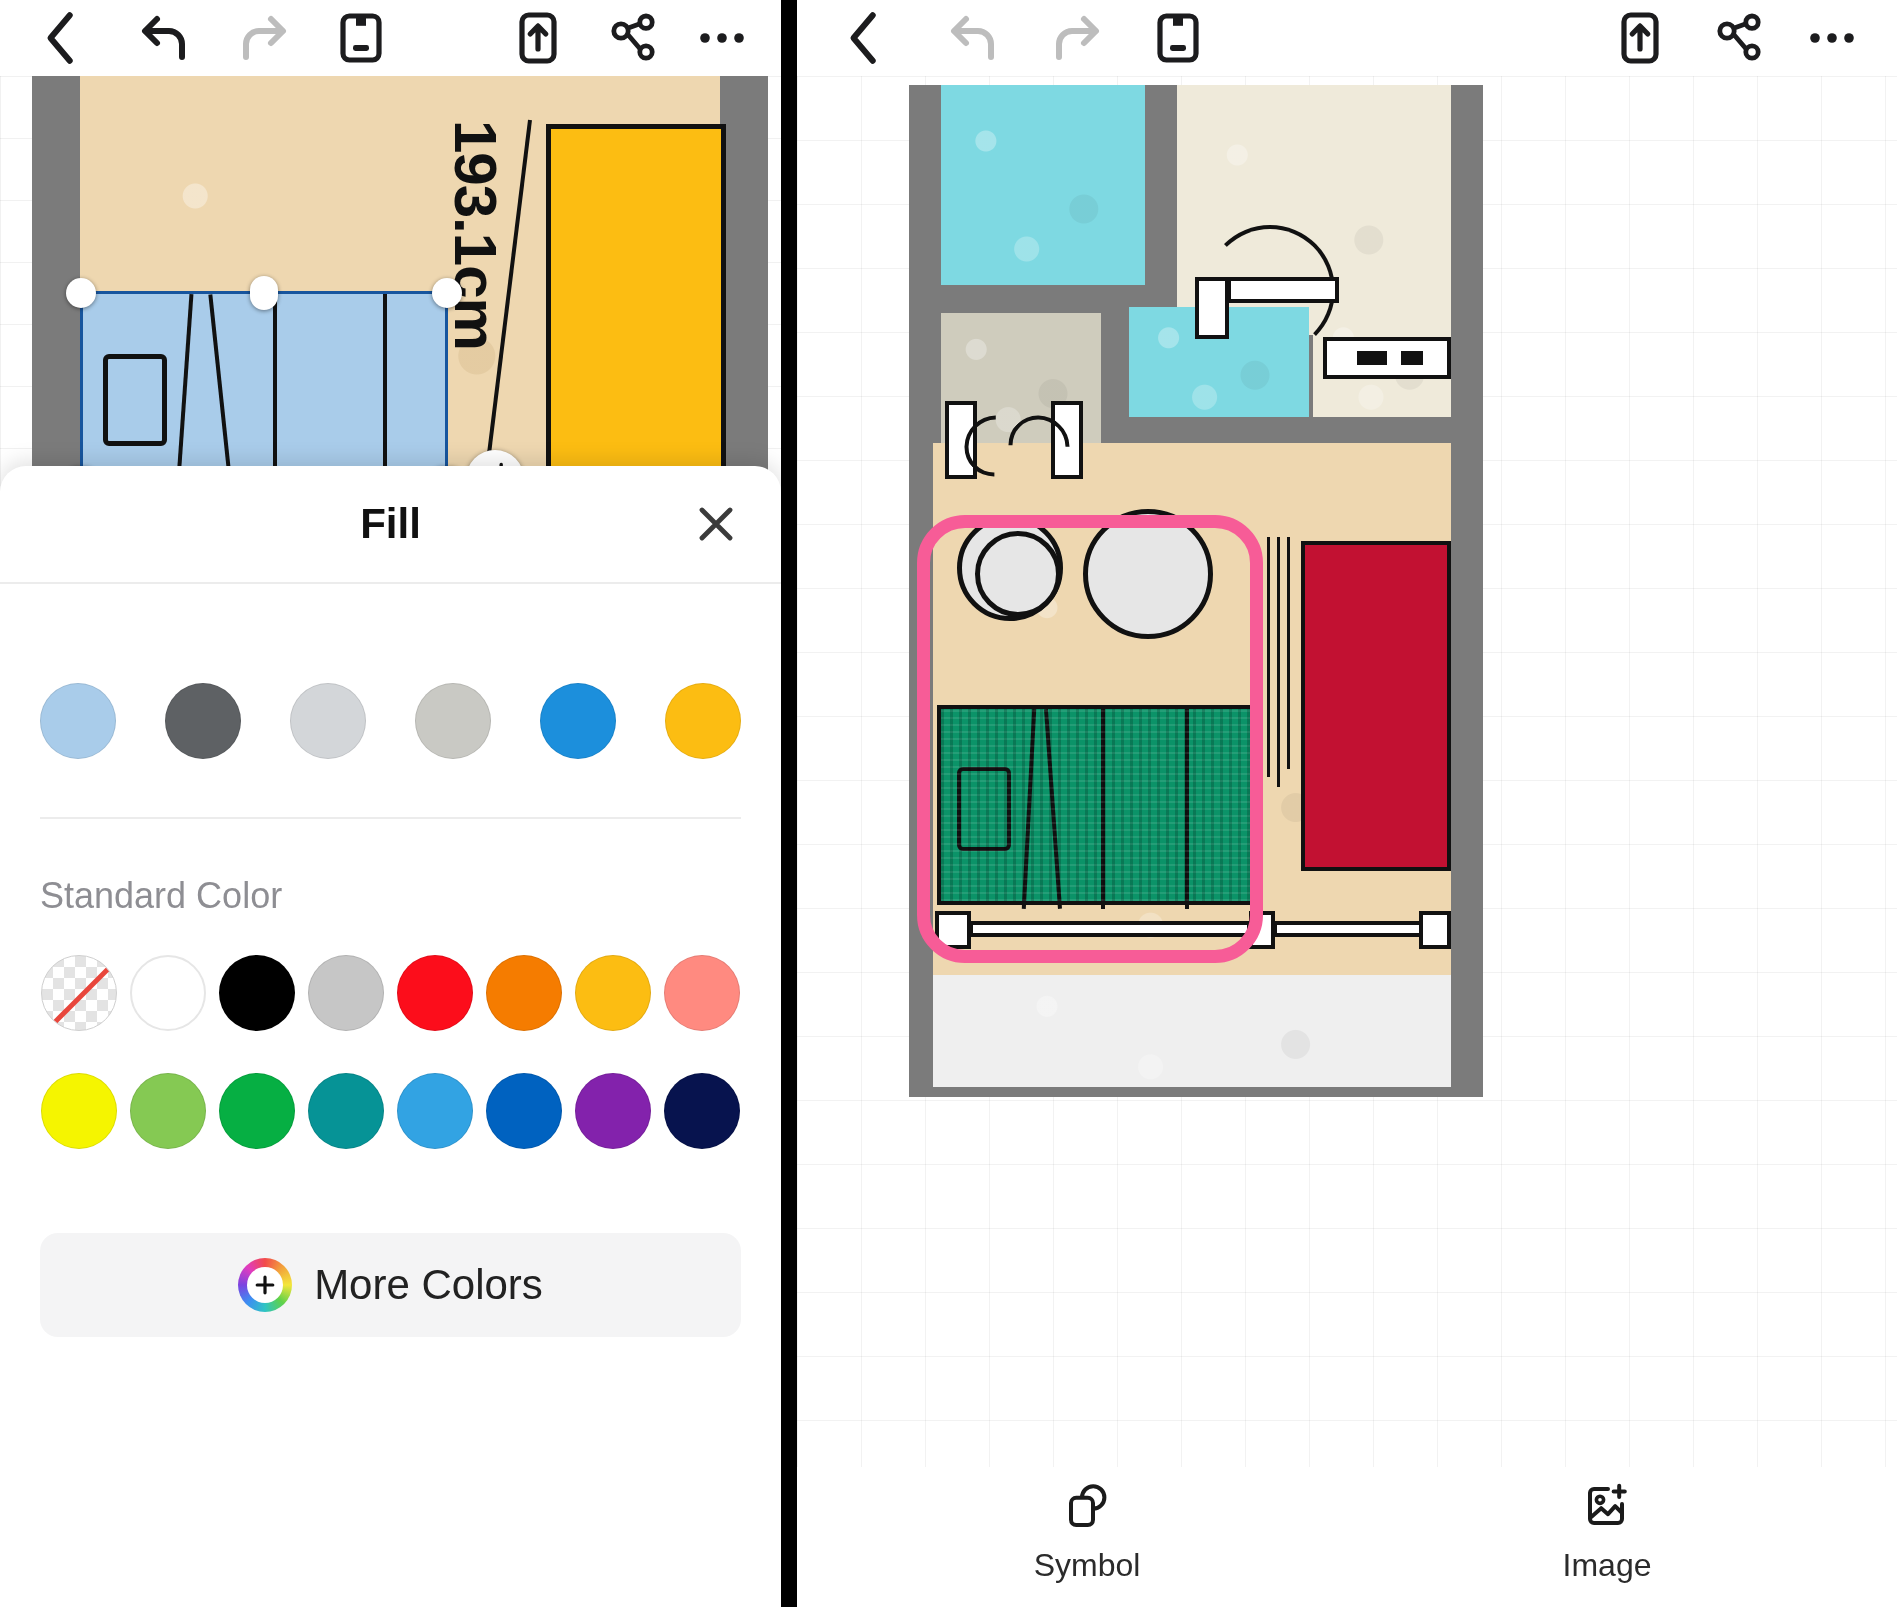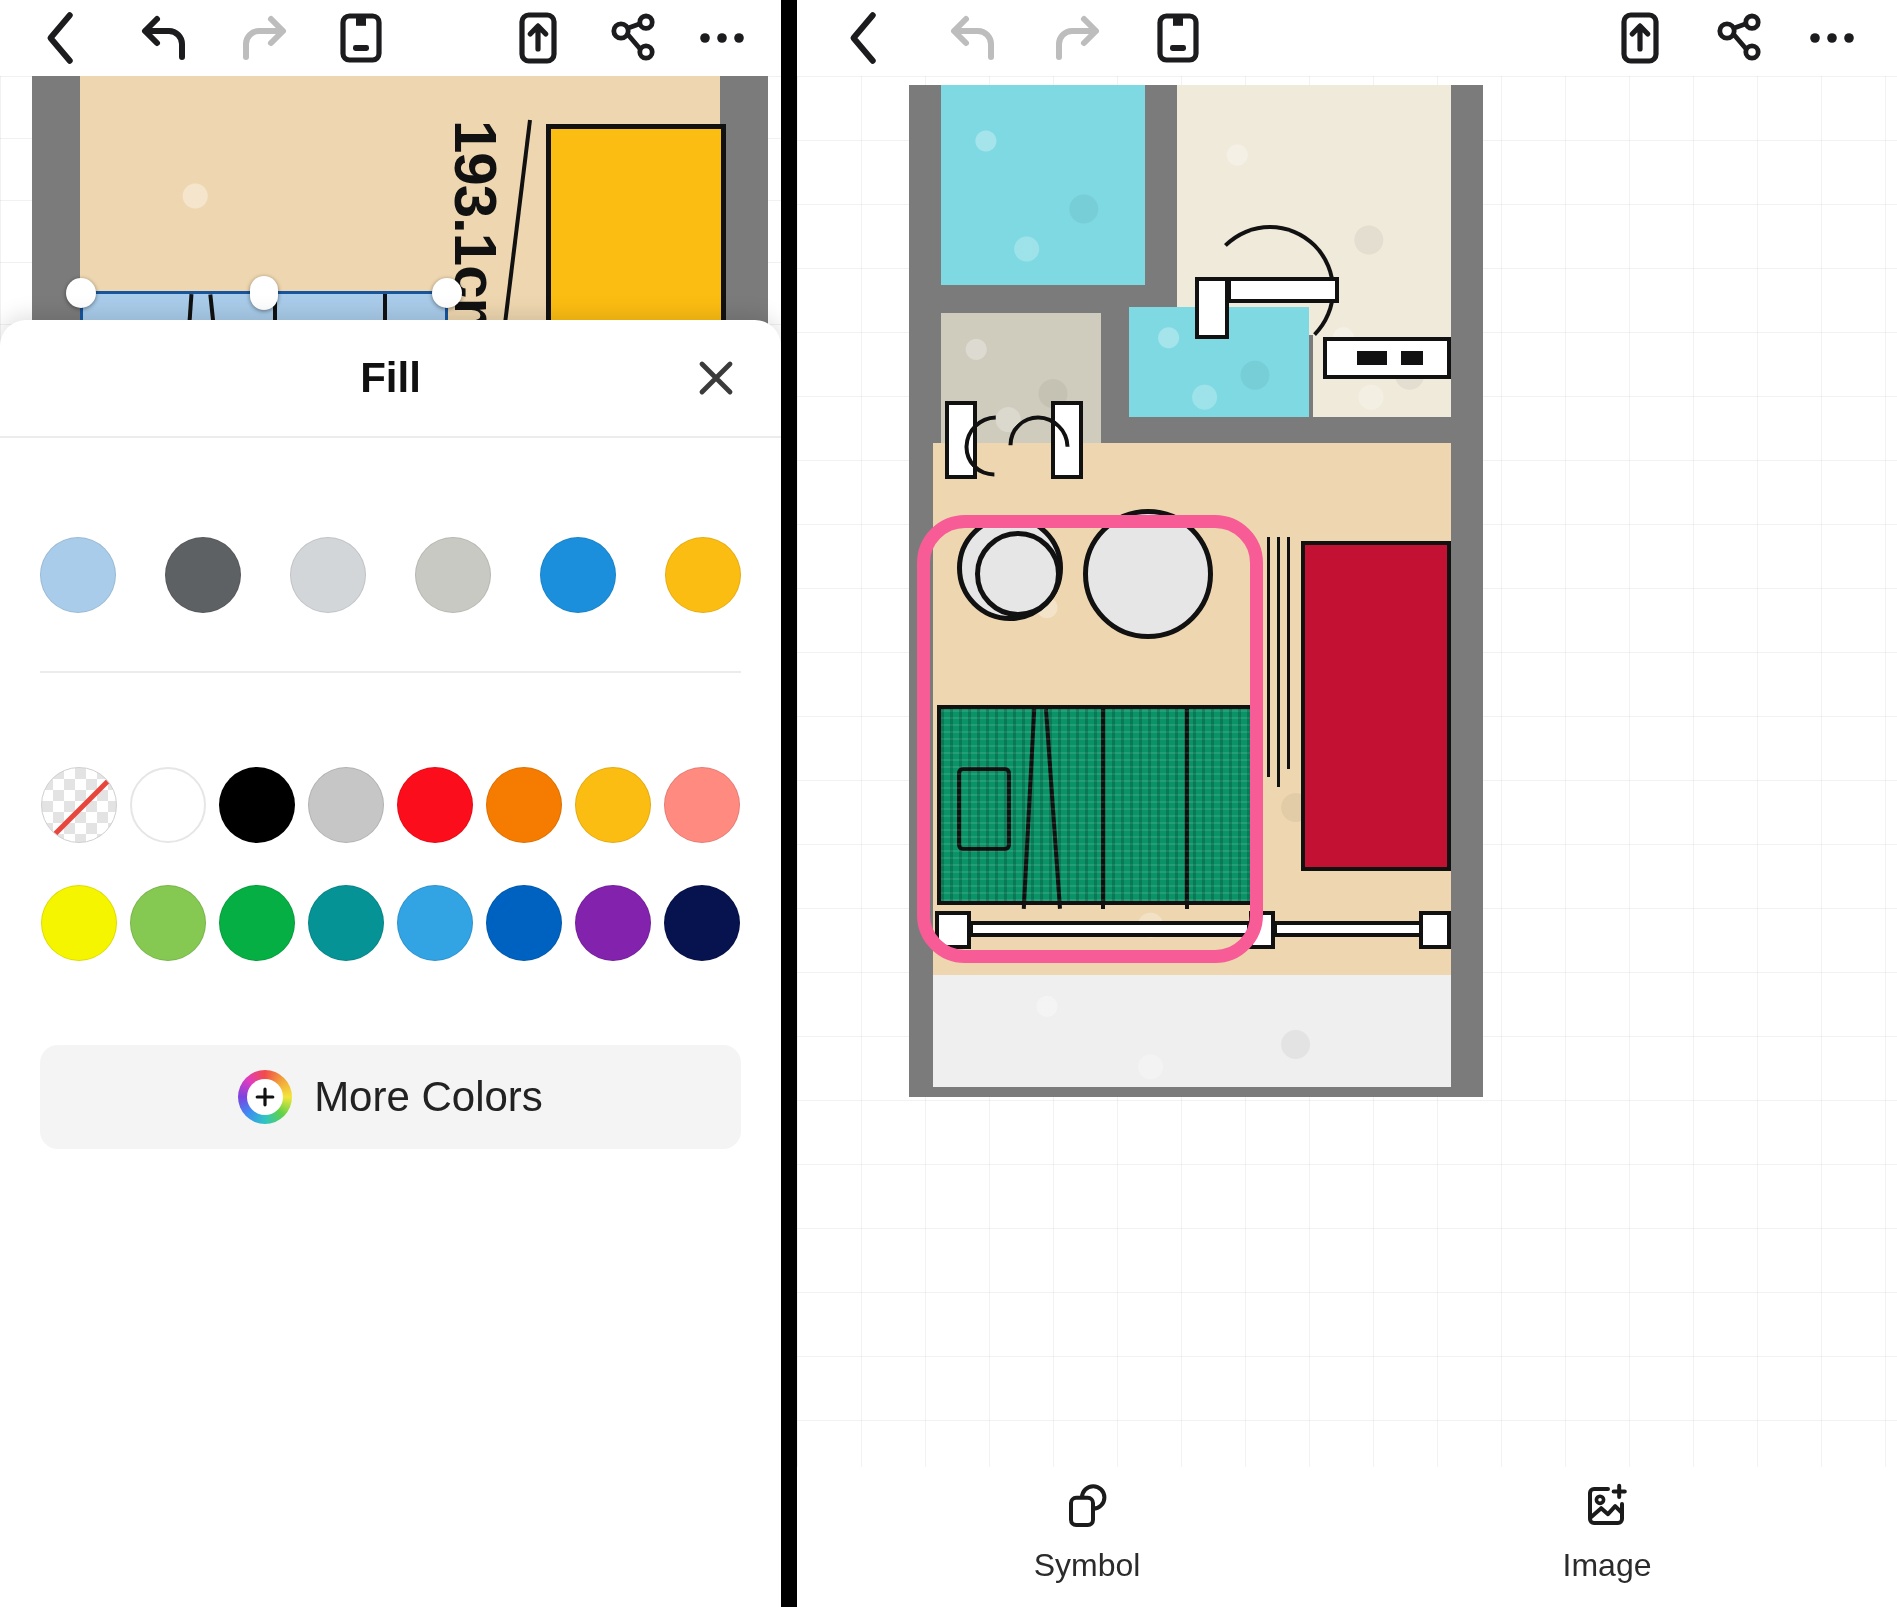--- a/index.html
+++ b/index.html
@@ -109,21 +109,21 @@
     white-space: nowrap;
     letter-spacing: -1px;
   }
   .leader {
     position:absolute; background:#111; width:4px;
   }
 
   
   .sheet {
     position: absolute; left: 0; right: 0; bottom: 0;
-    height: 1287px;
+    height: 1141px;
     background: #fff;
     border-radius: 26px 26px 0 0;
     box-shadow: 0 -4px 22px rgba(0,0,0,0.13);
     z-index: 60;
   }
   .sheet-head {
     position: relative;
     height: 118px;
     display:flex; align-items:center; justify-content:center;
     border-bottom: 2px solid #ececec;
@@ -411,20 +411,21 @@
         <div class="recent-gap"></div>
         <div class="swatch-wrap">
             <div class="swatch" style="background:#FCBD12;"></div>
           </div>
       </div>
 
       <div style="height:52px"></div>
       <div class="divider"></div>
 
       <div style="height:56px"></div>
+      <div class="section-label">Standard Color</div>
 
       <div style="height:26px"></div>
       <div class="row-std">
         <div class="std-wrap">
             <div class="std-sw sw-none"></div>
           </div>
         <div class="std-wrap">
             <div class="std-sw" style="background:#FFFFFF; border:2px solid #e6e6e6;"></div>
           </div>
         <div class="std-wrap">

